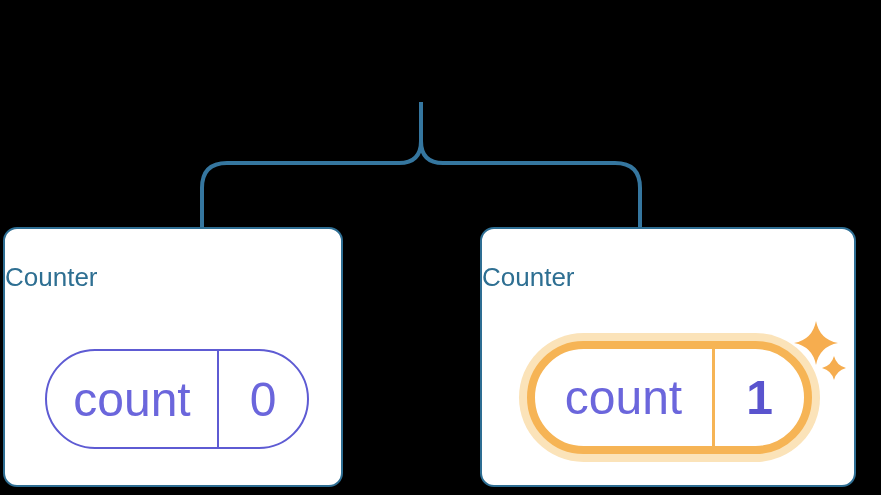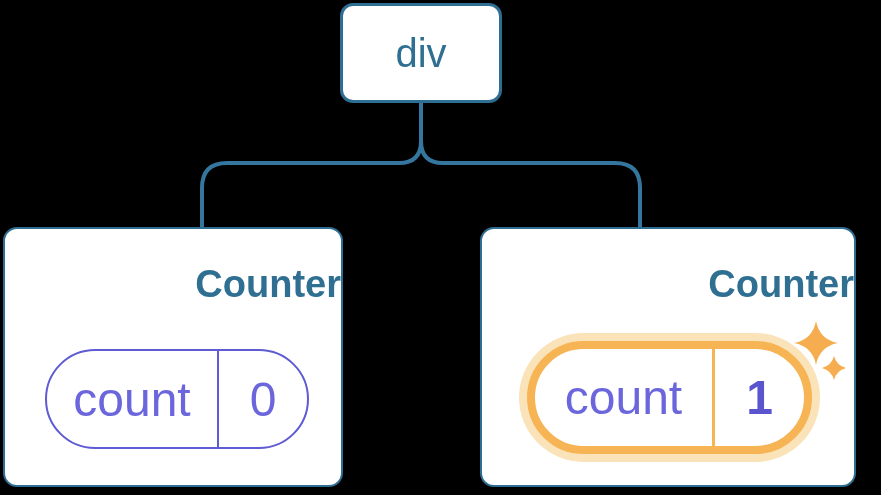--- a/index.html
+++ b/index.html
@@ -49,24 +49,24 @@
     height: 260px;
     border-radius: 14px;
     border-width: 2.5px;
   }
   .node-counter.left  { left: 3px;   width: 340px; }
   .node-counter.right { left: 480px; width: 376px; }
   .counter-title {
     position: absolute;
     top: 34px; left: 0;
     width: 100%;
-    text-align: right;
+    text-align: left;
     color: var(--node-text, #2E6F92);
-    font-size: 38px;
-    font-weight: 700;
+    font-size: 26px;
+    font-weight: 400;
     line-height: 1.15;
   }
   .pill {
     position: absolute;
     display: flex;
     align-items: stretch;
     background: var(--node-bg, #fff);
     box-sizing: border-box;
   }
   .pill .cell {
@@ -104,23 +104,20 @@
 </head>
 <body>
 
 <div class="stage">
 
   <svg class="connectors" viewBox="0 0 881 495" xmlns="http://www.w3.org/2000/svg" aria-hidden="true">
     <path d="M421 102 L421 141 Q421 163 399 163 L227 163 Q202 163 202 188 L202 227"></path>
     <path d="M421 102 L421 141 Q421 163 443 163 L615 163 Q640 163 640 188 L640 227"></path>
   </svg>
 
-  <div class="node node-root">
-    <span class="root-label">div</span>
-  </div>
 
   <div class="node node-counter left">
     <div class="counter-title">Counter</div>
     <div class="pill pill-plain">
       <div class="cell key-cell">count</div>
       <div class="divider"></div>
       <div class="cell value-cell">0</div>
     </div>
   </div>
 

